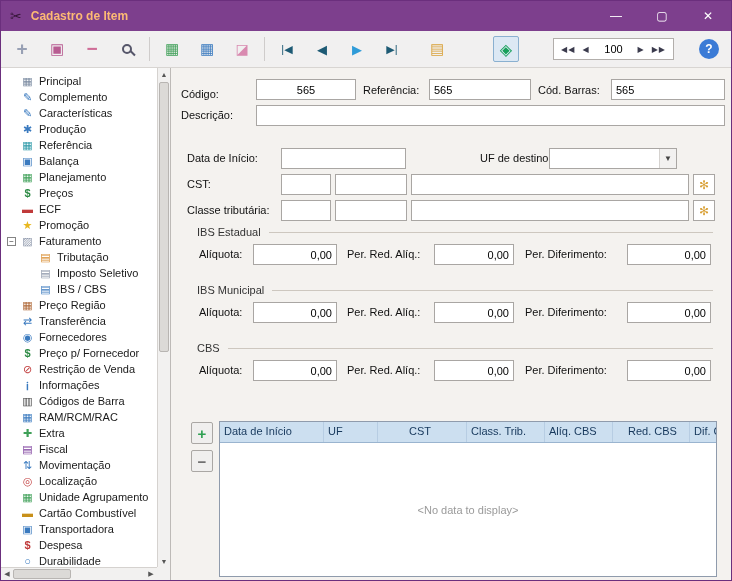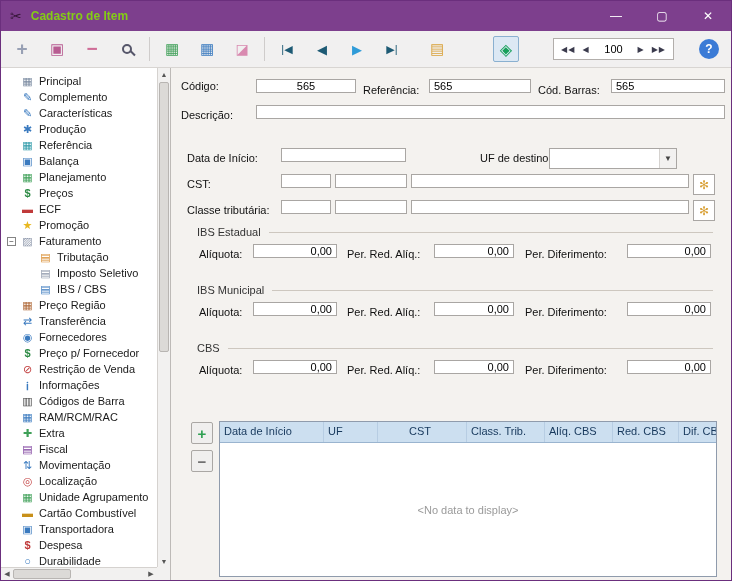--- a/index.html
+++ b/index.html
@@ -5,21 +5,21 @@
   * { box-sizing: border-box; margin: 0; padding: 0; }
   html,body { background:#9a9a9a; }
   body { font-family:"Liberation Sans", sans-serif; }
   .window { position:relative; width:732px; height:581px; background:#f4f2ef;
             border:1px solid #6b2f7d; overflow:hidden; }
 
   
   .titlebar { position:absolute; left:0; top:0; right:0; height:30px;
               background:#7d3f8d; display:flex; align-items:center; }
   .title-icon { margin-left:9px; font-size:14px; color:#351637; }
-  .title-text { margin-left:9px; font-size:12px; font-weight:bold; color:#84cc16; }
+  .title-text { margin-left:9px; font-size:12px; font-weight:bold; color:#fdba74; }
   .win-btns { margin-left:auto; display:flex; height:100%; }
   .win-btn { width:46px; height:100%; display:flex; align-items:center;
              justify-content:center; color:#ffffff; font-size:12px; cursor:default; }
 
   
   .toolbar { position:absolute; left:0; top:30px; right:0; height:37px;
              background:#f1f0f0; border-bottom:1px solid #d8d5d2;
              display:flex; align-items:center; padding:0 8px; gap:9px; }
   .tb-btn { width:26px; height:26px; display:flex; align-items:center;
             justify-content:center; font-size:15px; border:1px solid transparent; }
@@ -58,21 +58,21 @@
   .sb-thumb-v { position:absolute; left:1px; right:1px; top:14px; height:270px;
                 background:#dcdad7; border:1px solid #b8b5b2; border-radius:2px; }
   .sb-thumb-h { width:58px; height:10px; background:#dcdad7;
                 border:1px solid #b8b5b2; border-radius:2px; }
   .sb-v .sb-arrow.up { position:absolute; top:0; left:0; }
   .sb-v .sb-arrow.down { position:absolute; bottom:0; left:0; }
 
   
   .main { position:absolute; left:170px; top:67px; right:0; bottom:0; background:#f4f2ef; }
   .lbl { position:absolute; font-size:11px; color:#111; white-space:nowrap; }
-  .fld { position:absolute; height:14px; border:1px solid #a9a6a3; background:#fff;
+  .fld { position:absolute; height:21px; border:1px solid #a9a6a3; background:#fff;
          font-size:11px; padding:0 4px; font-family:"Liberation Sans", sans-serif; color:#000; }
   .fld.num { text-align:right; }
   .fld.center { text-align:center; }
   .combo { position:absolute; height:21px; border:1px solid #a9a6a3; background:#fff;
            display:flex; }
   .combo input { flex:1; border:0; font-size:11px; padding:0 4px; min-width:0;
                  font-family:"Liberation Sans", sans-serif; }
   .combo .drop { width:17px; display:flex; align-items:center; justify-content:center;
                  font-size:8px; color:#444; background:#f2f1f0; border-left:1px solid #d5d2cf; }
   .lookup-btn { position:absolute; width:22px; height:21px; border:1px solid #a9a6a3;
@@ -302,21 +302,21 @@
     <div class="sb-h">
       <span class="sb-arrow">◀</span>
       <div class="sb-thumb-h"></div>
       <span class="sb-arrow" style="margin-left:auto;">▶</span>
     </div>
     <div class="sb-corner"></div>
   </div>
 
   <div class="main">
 
-    <span class="lbl" style="left:10px; top:12px;">Código:</span>
+    <span class="lbl" style="left:10px; top:20px;">Código:</span>
     <input class="fld center" style="left: 85px; top: 11px; width: 100px;" value="565">
     <span class="lbl" style="left:192px; top:16px;">Referência:</span>
     <input class="fld" style="left: 258px; top: 11px; width: 102px;" value="565">
     <span class="lbl" style="left:367px; top:16px;">Cód. Barras:</span>
     <input class="fld" style="left: 440px; top: 11px; width: 114px;" value="565">
 
     <span class="lbl" style="left:10px; top:41px;">Descrição:</span>
     <input class="fld" style="left: 85px; top: 37px; width: 469px;" value="">
 
     <span class="lbl" style="left:16px; top:84px;">Data de Início:</span>
@@ -379,21 +379,21 @@
     <div class="rec-btn add" style="top:354px;">+</div>
     <div class="rec-btn rem" style="top:382px;">−</div>
 
     <div class="grid">
       <div class="grid-head">
         <div class="grid-col" style="width:104px;">Data de Início</div>
         <div class="grid-col" style="width:54px;">UF</div>
         <div class="grid-col" style="width:62px;margin-left:27px;">CST</div>
         <div class="grid-col" style="width:78px;">Class. Trib.</div>
         <div class="grid-col" style="width:68px;">Alíq. CBS</div>
-        <div class="grid-col" style="width:66px;">Red. CBS</div>
+        <div class="grid-col" style="width:66px;margin-left:11px;">Red. CBS</div>
         <div class="grid-col" style="flex:1; border-right:0;">Dif. CBS</div>
       </div>
       <div class="grid-body">
         <span class="grid-empty">&lt;No data to display&gt;</span>
       </div>
     </div>
 
   </div>
 </div>
 

